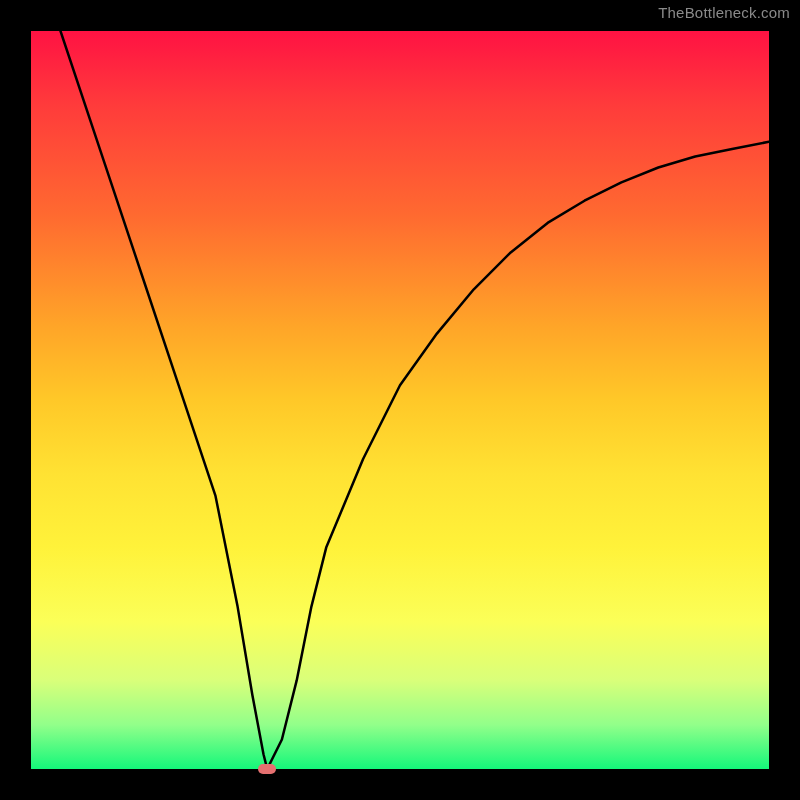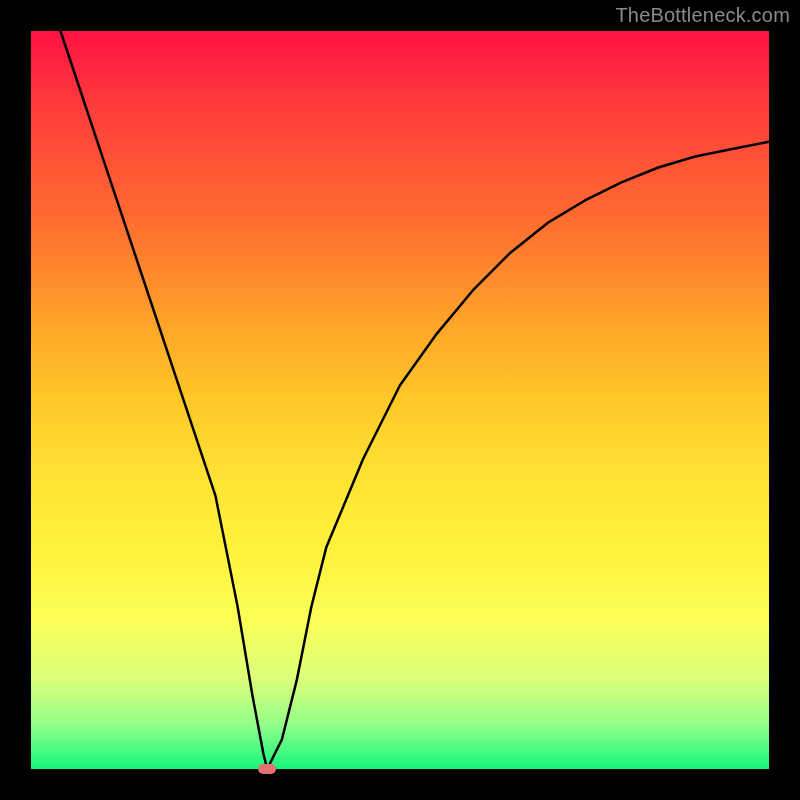--- a/index.html
+++ b/index.html
@@ -37,21 +37,21 @@
       #d9ff7a 88%,
       #92ff8a 94%,
       #14f77a 100%
     );
   }
   .watermark {
     position: absolute;
     top: 4px;
     right: 10px;
     color: #8a8a8a;
-    font-size: 20px;
+    font-size: 15px;
     font-weight: 500;
     letter-spacing: 0.2px;
     user-select: none;
   }
   svg.curve {
     position: absolute;
     left: 0;
     top: 0;
     width: 738px;
     height: 738px;

